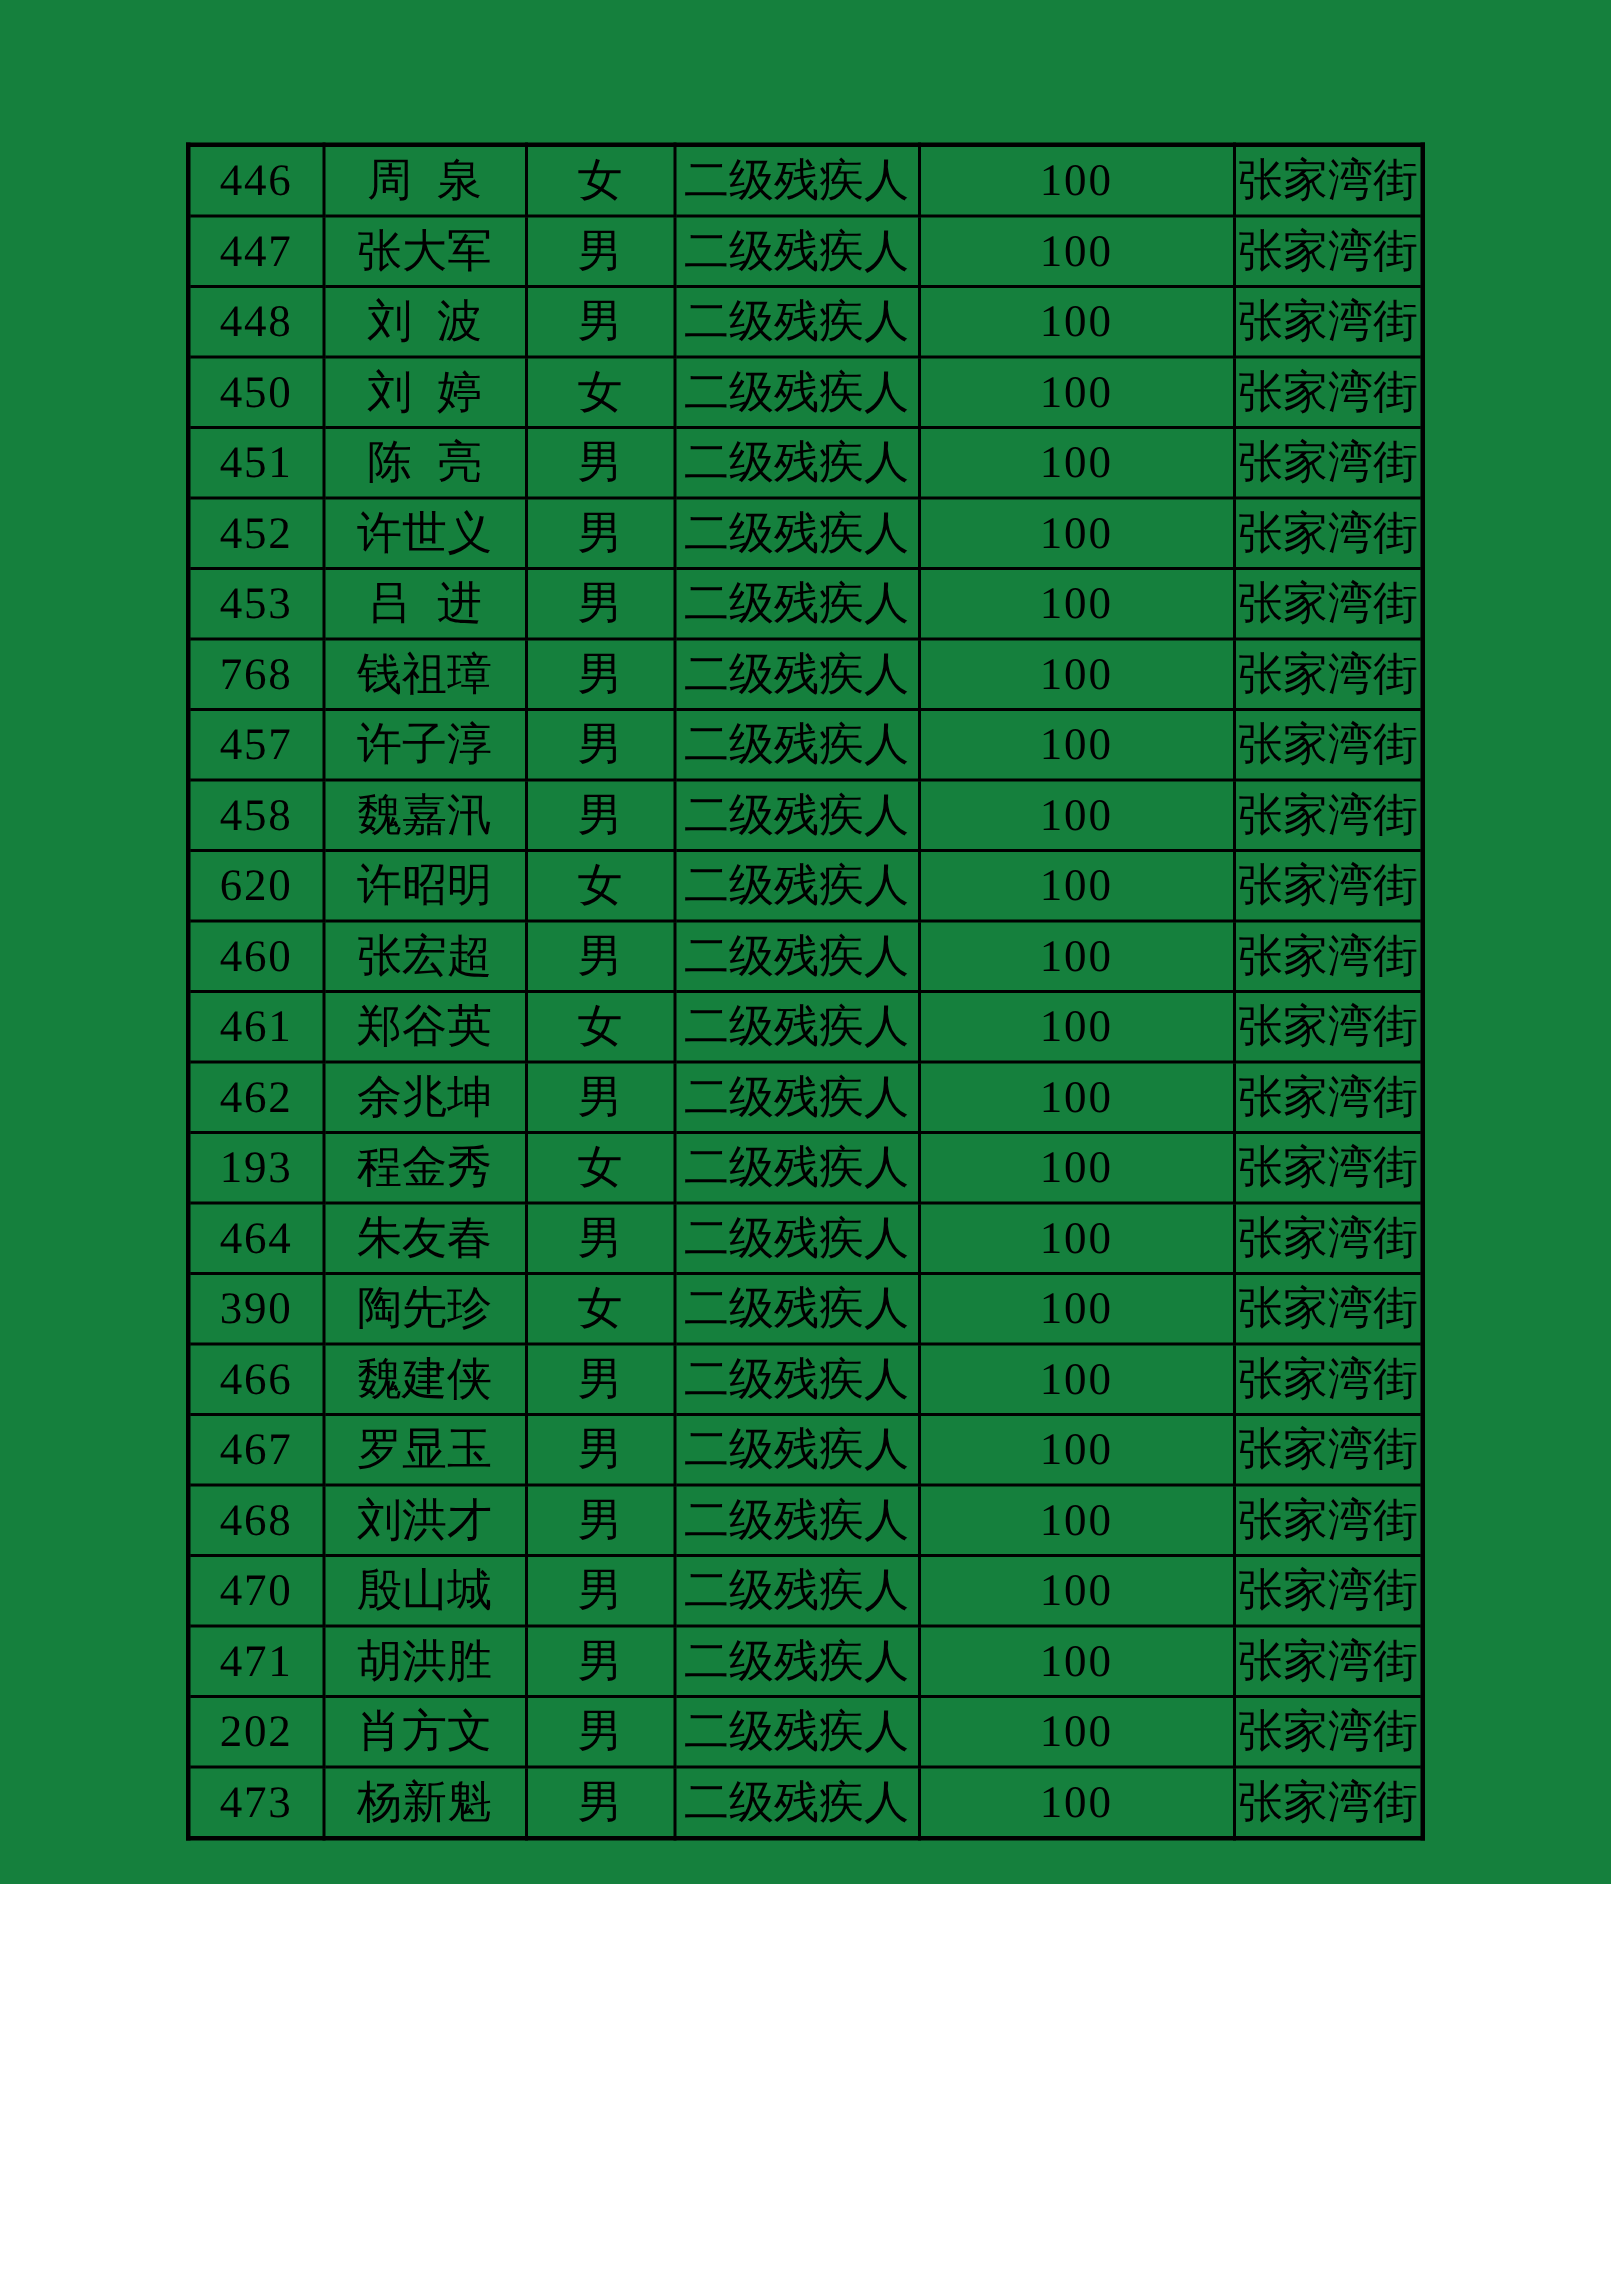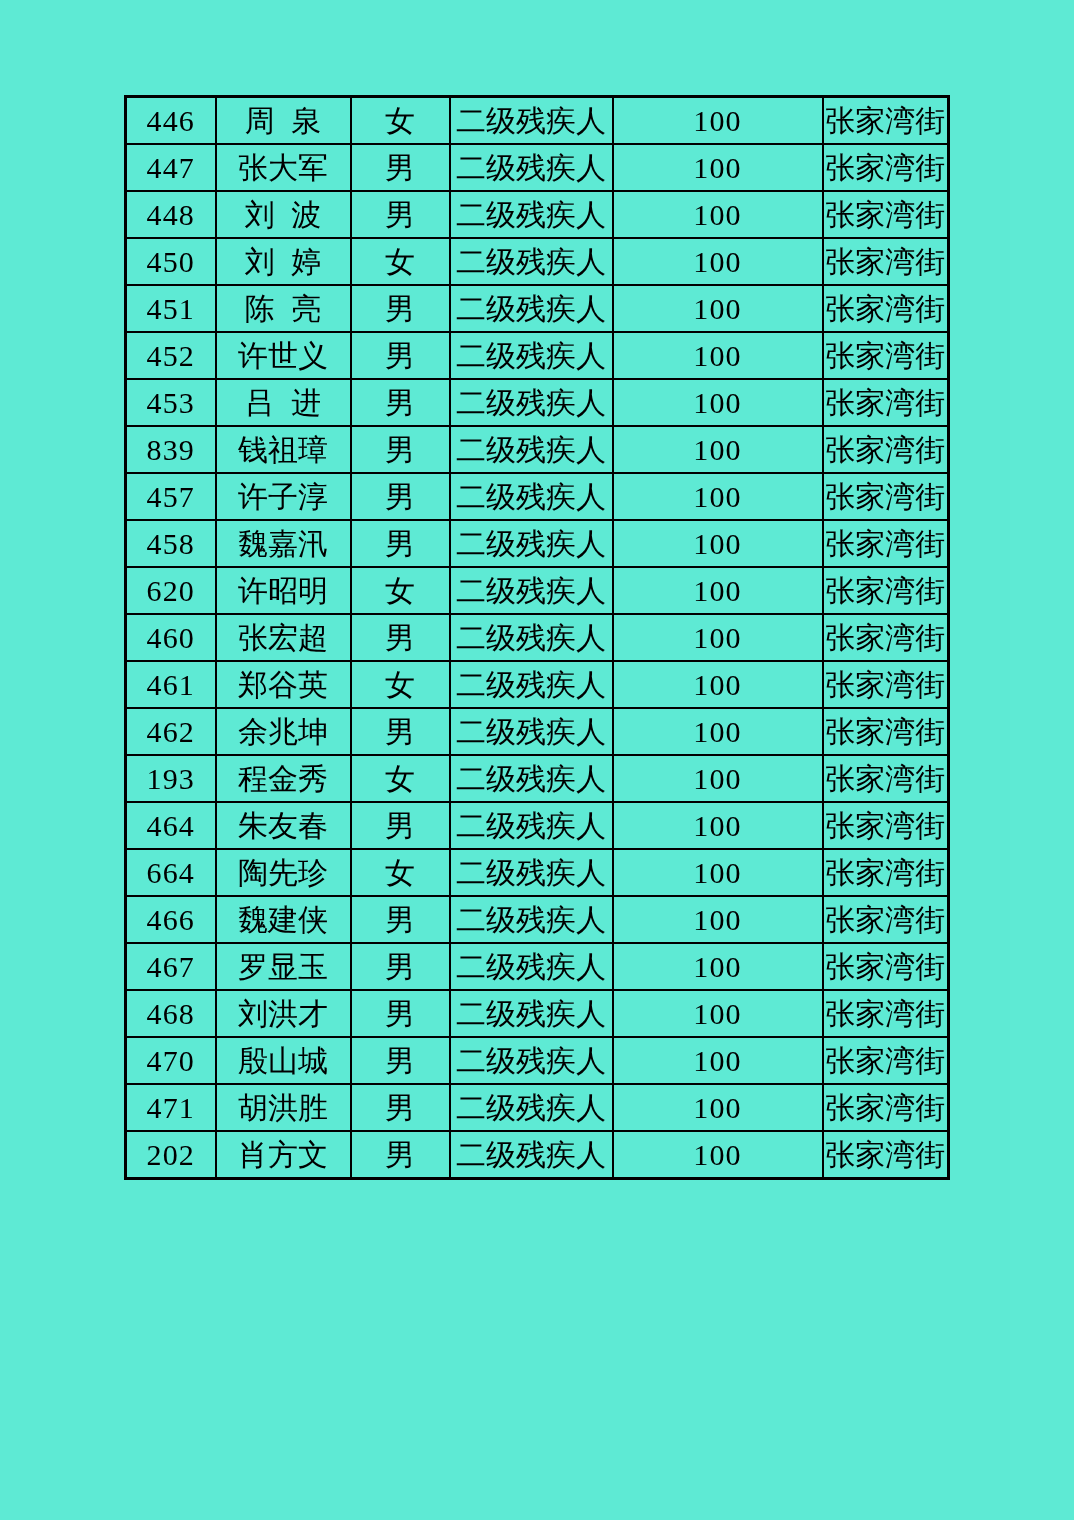--- a/index.html
+++ b/index.html
@@ -3,22 +3,22 @@
 <meta charset="utf-8">
 <style>
   html, body {
     margin: 0;
     padding: 0;
     background: #ffffff;
   }
   .page {
     position: relative;
     width: 1074px;
-    height: 1520px;
-    background: #5eead4;
+    height: 1256px;
+    background: #15803d;
     color: #000000;
     font-family: "Liberation Serif", "DejaVu Serif", serif;
     overflow: hidden;
   }
   table.records {
     position: absolute;
     left: 124px;
     top: 95px;
     width: 823px;
     border-collapse: collapse;
@@ -115,21 +115,21 @@
   </tr>
         <tr>
     <td class="c-no">453</td>
     <td class="c-name"><span class="nm nm2">吕进</span></td>
     <td class="c-gender">男</td>
     <td class="c-cat">二级残疾人</td>
     <td class="c-amt">100</td>
     <td class="c-street">张家湾街</td>
   </tr>
         <tr>
-    <td class="c-no">839</td>
+    <td class="c-no">768</td>
     <td class="c-name"><span class="nm">钱祖璋</span></td>
     <td class="c-gender">男</td>
     <td class="c-cat">二级残疾人</td>
     <td class="c-amt">100</td>
     <td class="c-street">张家湾街</td>
   </tr>
         <tr>
     <td class="c-no">457</td>
     <td class="c-name"><span class="nm">许子淳</span></td>
     <td class="c-gender">男</td>
@@ -187,21 +187,21 @@
   </tr>
         <tr>
     <td class="c-no">464</td>
     <td class="c-name"><span class="nm">朱友春</span></td>
     <td class="c-gender">男</td>
     <td class="c-cat">二级残疾人</td>
     <td class="c-amt">100</td>
     <td class="c-street">张家湾街</td>
   </tr>
         <tr>
-    <td class="c-no">664</td>
+    <td class="c-no">390</td>
     <td class="c-name"><span class="nm">陶先珍</span></td>
     <td class="c-gender">女</td>
     <td class="c-cat">二级残疾人</td>
     <td class="c-amt">100</td>
     <td class="c-street">张家湾街</td>
   </tr>
         <tr>
     <td class="c-no">466</td>
     <td class="c-name"><span class="nm">魏建侠</span></td>
     <td class="c-gender">男</td>
@@ -237,20 +237,28 @@
     <td class="c-no">471</td>
     <td class="c-name"><span class="nm">胡洪胜</span></td>
     <td class="c-gender">男</td>
     <td class="c-cat">二级残疾人</td>
     <td class="c-amt">100</td>
     <td class="c-street">张家湾街</td>
   </tr>
         <tr>
     <td class="c-no">202</td>
     <td class="c-name"><span class="nm">肖方文</span></td>
+    <td class="c-gender">男</td>
+    <td class="c-cat">二级残疾人</td>
+    <td class="c-amt">100</td>
+    <td class="c-street">张家湾街</td>
+  </tr>
+        <tr>
+    <td class="c-no">473</td>
+    <td class="c-name"><span class="nm">杨新魁</span></td>
     <td class="c-gender">男</td>
     <td class="c-cat">二级残疾人</td>
     <td class="c-amt">100</td>
     <td class="c-street">张家湾街</td>
   </tr>
       </tbody>
   </table>
 </div>
 
 </body></html>

